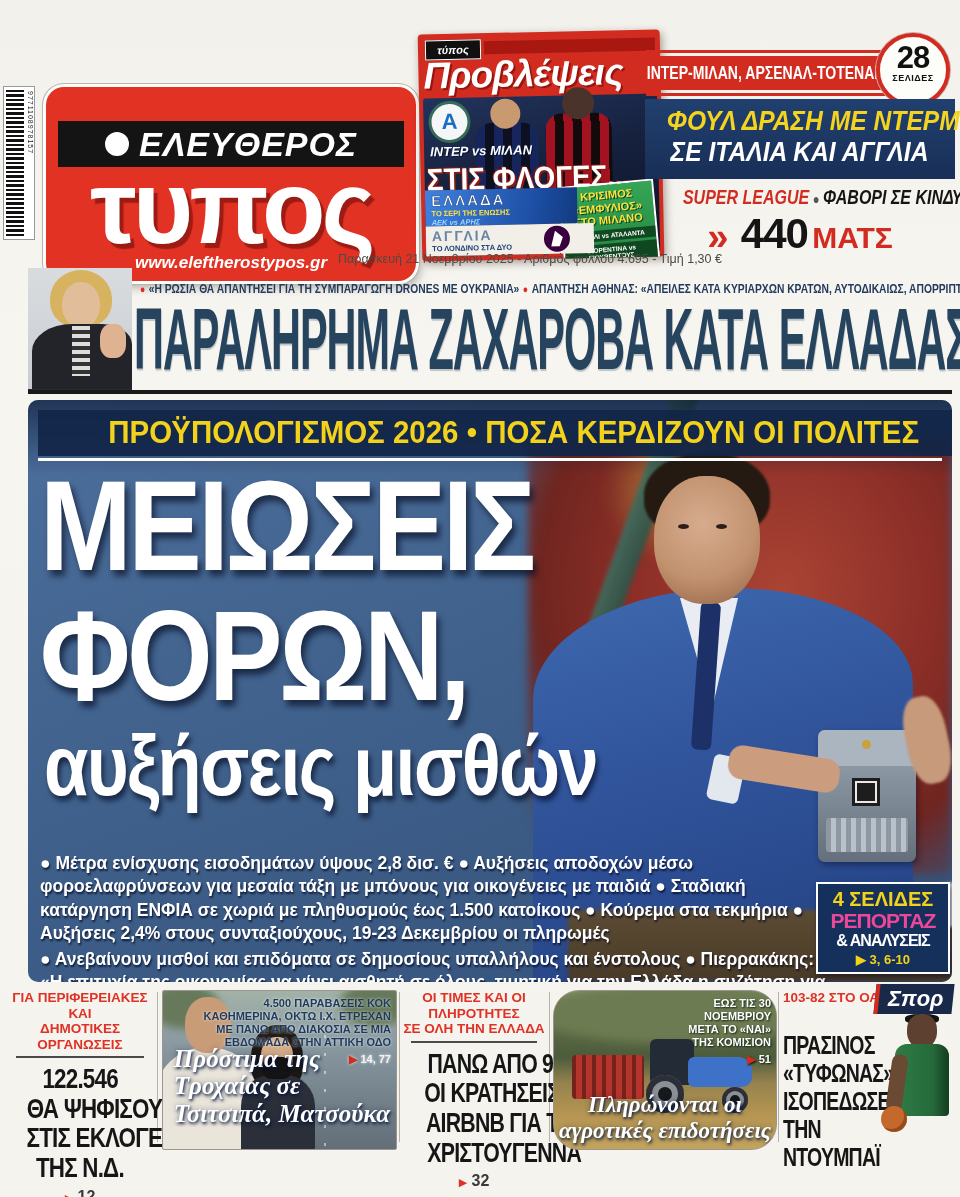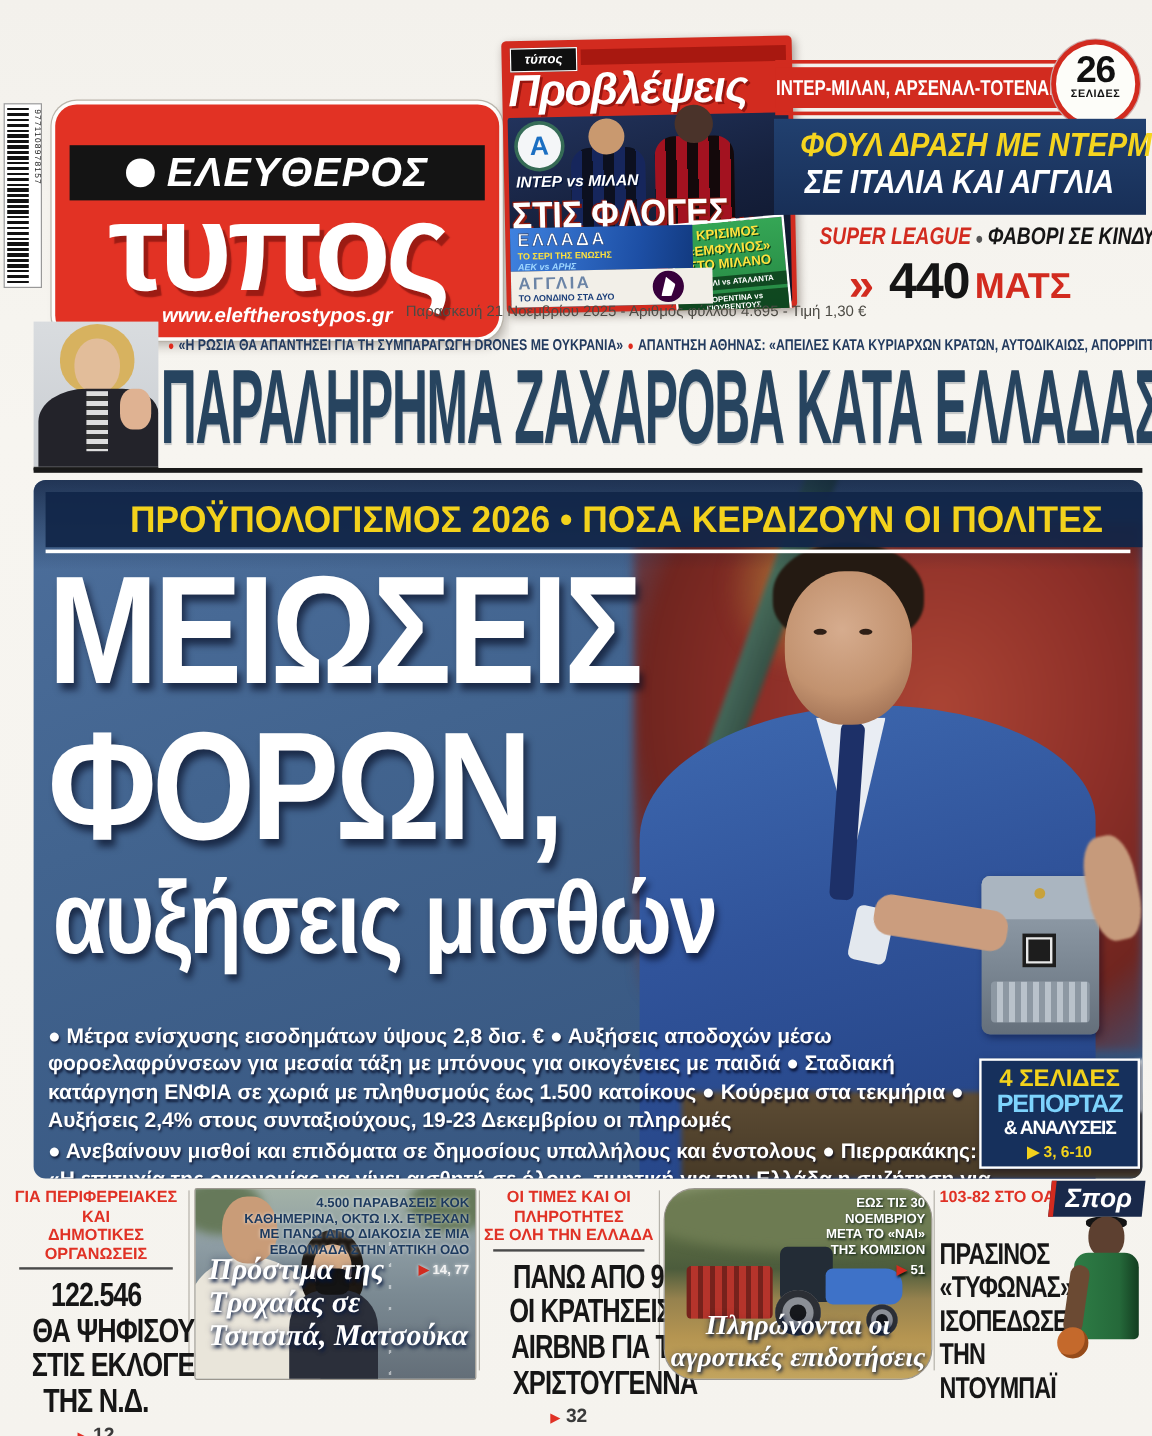--- a/index.html
+++ b/index.html
@@ -148,21 +148,21 @@
         text-shadow:4px 6px 7px rgba(0,5,25,.6);}
   .m-h2{left:16px;width:900px;overflow:visible;}
   .m-h2 .sx{font-size:86px;font-weight:bold;color:#fff;letter-spacing:-2px;line-height:1;
         text-shadow:3px 5px 6px rgba(0,5,25,.6);}
   .m-bullets{left:12px;top:452px;width:786px;color:#fff;font-weight:bold;font-size:17.5px;line-height:1.34;
         text-shadow:1px 2px 2px rgba(0,5,30,.75);}
   .m-bullets p{margin:0 0 2px 0;}
   .m-sidebox{left:788px;top:482px;width:134px;height:92px;background:#16305c;border:2px solid #fff;
         text-align:center;box-sizing:border-box;padding-top:5px;box-shadow:2px 3px 6px rgba(0,0,30,.5);}
   .m-sidebox .s1{color:#f3d21c;font-weight:bold;font-size:20px;line-height:1.05;}
-  .m-sidebox .s2{color:#7dd3fc;font-weight:bold;font-size:21px;line-height:1.05;letter-spacing:-1px;}
+  .m-sidebox .s2{color:#ec4899;font-weight:bold;font-size:21px;line-height:1.05;letter-spacing:-1px;}
   .m-sidebox .s3{color:#fff;font-weight:bold;font-size:16px;line-height:1.1;letter-spacing:-1px;}
   .m-sidebox .s4{color:#f3d21c;font-weight:bold;font-size:13px;margin-top:2px;}
 
   
   .vsep{top:992px;width:1px;height:150px;background:#b5b2aa;}
   .bcol{top:990px;}
   .kicker-red{color:#e03125;font-weight:bold;font-size:13.5px;line-height:1.15;text-align:center;}
   .krule{height:2px;background:#4a4a4a;margin:4px 8px 6px 8px;}
   .bhead{color:#161616;font-weight:bold;text-align:center;line-height:1.06;}
   .bhead .sxc{font-size:28px;letter-spacing:-1px;}
@@ -262,21 +262,21 @@
     </div>
   </div>
 
   <div class="abs redline" style="left:646px;top:50px;width:240px;"></div>
   <div class="abs strip-red">
     <span class="sxc" style="--s:.78">ΙΝΤΕΡ-ΜΙΛΑΝ, ΑΡΣΕΝΑΛ-ΤΟΤΕΝΑΜ</span>
   </div>
   <div class="abs redline" style="left:646px;top:93px;width:240px;"></div>
 
   <div class="abs badge48">
-    <div class="n">26</div>
+    <div class="n">28</div>
     <div class="l">ΣΕΛΙΔΕΣ</div>
   </div>
 
   <div class="abs navybox">
     <div class="l1"><span class="sxc" style="--s:.88">ΦΟΥΛ ΔΡΑΣΗ ΜΕ ΝΤΕΡΜΠΙ</span></div>
     <div class="l2"><span class="sxc" style="--s:.88">ΣΕ ΙΤΑΛΙΑ ΚΑΙ ΑΓΓΛΙΑ</span></div>
   </div>
 
   <div class="abs subline">
     <span class="sxc" style="--s:.8">

